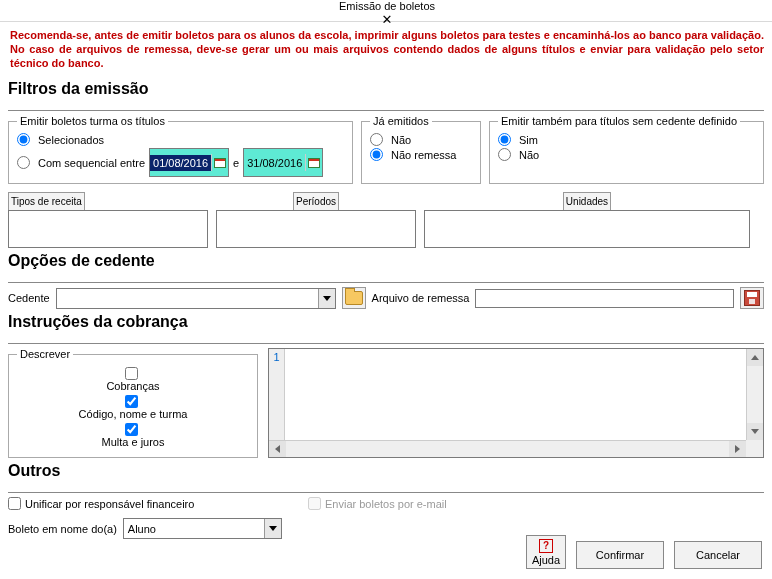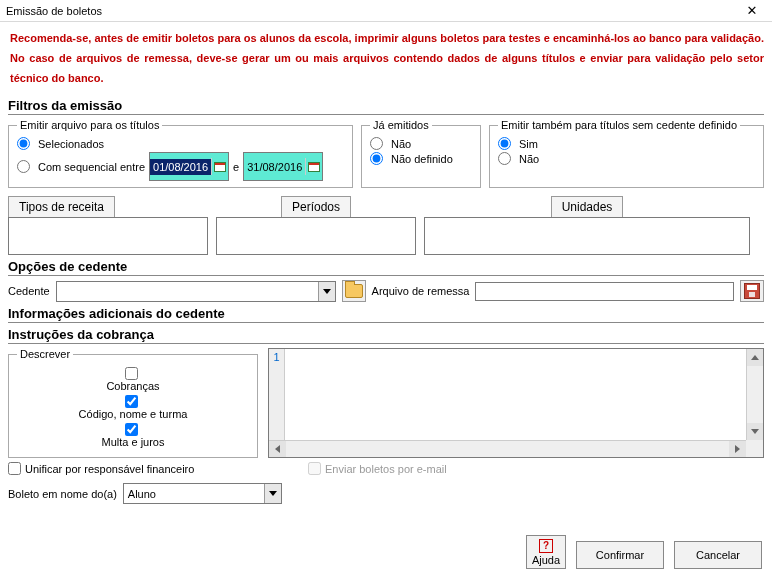--- a/index.html
+++ b/index.html
@@ -13,44 +13,45 @@
   position: relative;
 }
 .titlebar {
   height: 22px;
   background: #fff;
   border-bottom: 1px solid #d9d9d9;
   display: flex;
   align-items: center;
   padding: 0 4px 0 6px;
   justify-content: space-between;
+  flex-direction: column;
 }
 .titlebar .title { font-size: 11px; color: #000; }
 .close-btn {
   width: 32px; height: 20px;
   display: flex; align-items: center; justify-content: center;
   font-size: 13px;
   color: #000;
   cursor: pointer;
 }
 .content { padding: 4px 8px 8px 8px; }
 .warning {
   color: #c00000;
   font-weight: bold;
   font-size: 11px;
-  line-height: 20px;
+  line-height: 14px;
   padding: 2px 0 6px 2px;
   text-align: justify;
 }
 .section-header {
   font-weight: bold;
-  font-size: 13px;
+  font-size: 16px;
   border-bottom: 1px solid #888;
   margin: 4px 0 4px 0;
-  padding-bottom: 1px;
+  padding-bottom: 12px;
 }
 fieldset {
   border: 1px solid #aaa;
   margin: 0;
   padding: 4px 8px 6px 8px;
   font-size: 11px;
 }
 legend { padding: 0 3px; font-size: 11px; }
 .filters-row { display: flex; gap: 8px; }
 .fs-titles { flex: 0 0 345px; }
@@ -97,22 +98,22 @@
 .date-line { display: flex; align-items: center; gap: 4px; }
 .tabs-row { display: flex; gap: 8px; margin-top: 8px; }
 .tab-group { display: flex; flex-direction: column; }
 .tg1 { width: 200px; }
 .tg2 { width: 200px; }
 .tg3 { width: 326px; }
 .tab-label {
   display: inline-block;
   border: 1px solid #999;
   border-bottom: none;
-  padding: 3px 10px;
-  font-size: 12px;
+  padding: 3px 2px;
+  font-size: 10px;
   background: #f4f4f4;
   align-self: flex-start;
 }
 .tg2 .tab-label, .tg3 .tab-label { align-self: center; }
 .tab-box {
   border: 1px solid #7a7a7a;
   background: #fff;
   height: 38px;
 }
 .cedente-row { display: flex; align-items: center; gap: 6px; margin-top: 4px; }
@@ -292,21 +293,21 @@
 </div>
 
 <div class="content">
 
   <div class="warning">Recomenda-se, antes de emitir boletos para os alunos da escola, imprimir alguns boletos para testes e encaminhá-los ao banco para validação. No caso de arquivos de remessa, deve-se gerar um ou mais arquivos contendo dados de alguns títulos e enviar para validação pelo setor técnico do banco.</div>
 
   <div class="section-header">Filtros da emissão</div>
 
   <div class="filters-row">
     <fieldset class="fs-titles">
-      <legend>Emitir arquivo para os títulos</legend>
+      <legend>Emitir boletos turma os títulos</legend>
       <div class="radio-row">
         <input type="radio" name="tit" checked="" style="">
         <label>Selecionados</label>
       </div>
       <div class="date-line">
         <input type="radio" name="tit" style="">
         <label>Com sequencial entre</label>
         <div class="date-input selected">
           <span class="date-text">01/08/2016</span>
           <span class="date-cal">
@@ -324,21 +325,21 @@
     </fieldset>
 
     <fieldset class="fs-already">
       <legend>Já emitidos</legend>
       <div class="radio-row">
         <input type="radio" name="ja" style="">
         <label>Não</label>
       </div>
       <div class="radio-row">
         <input type="radio" name="ja" checked="" style="">
-        <label>Não definido</label>
+        <label>Não remessa</label>
       </div>
     </fieldset>
 
     <fieldset class="fs-semcedente">
       <legend>Emitir também para títulos sem cedente definido</legend>
       <div class="radio-row">
         <input type="radio" name="sc" checked="" style="">
         <label>Sim</label>
       </div>
       <div class="radio-row">
@@ -376,21 +377,20 @@
     <div class="folder-btn">
       <span class="folder-icon"></span>
     </div>
     <span>Arquivo de remessa</span>
     <div class="text-input" style="flex:1"></div>
     <div class="folder-btn">
       <span class="save-icon"></span>
     </div>
   </div>
 
-  <div class="section-header">Informações adicionais do cedente</div>
 
 
   <div class="section-header">Instruções da cobrança</div>
 
   <div class="instrucoes-row">
     <fieldset class="desc-fieldset">
       <legend>Descrever</legend>
       <div class="chk-row">
         <input type="checkbox" style="">
         <label>Cobranças</label>
@@ -421,20 +421,21 @@
             <span class="arrow-left"></span>
           </div>
         <div class="sbtn">
             <span class="arrow-right"></span>
           </div>
       </div>
       <div class="scroll-corner"></div>
     </div>
   </div>
 
+  <div class="section-header">Outros</div>
 
   <div class="outros-row1">
     <div style="display:flex;align-items:center;width:300px">
       <input type="checkbox" style="">
       <label>Unificar por responsável financeiro</label>
     </div>
     <div style="display:flex;align-items:center">
       <input type="checkbox" disabled="" style="">
       <label class="label-disabled">Enviar boletos por e-mail</label>
     </div>

